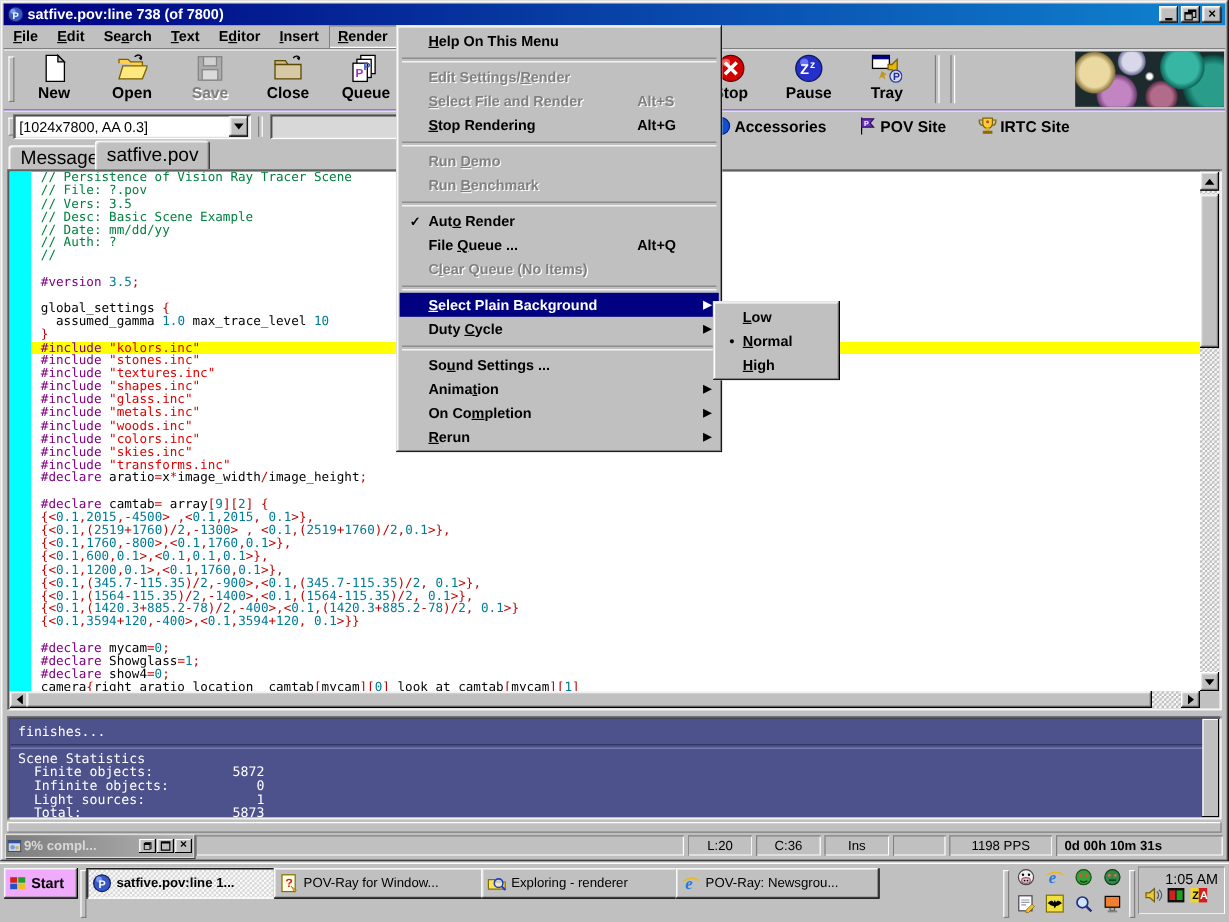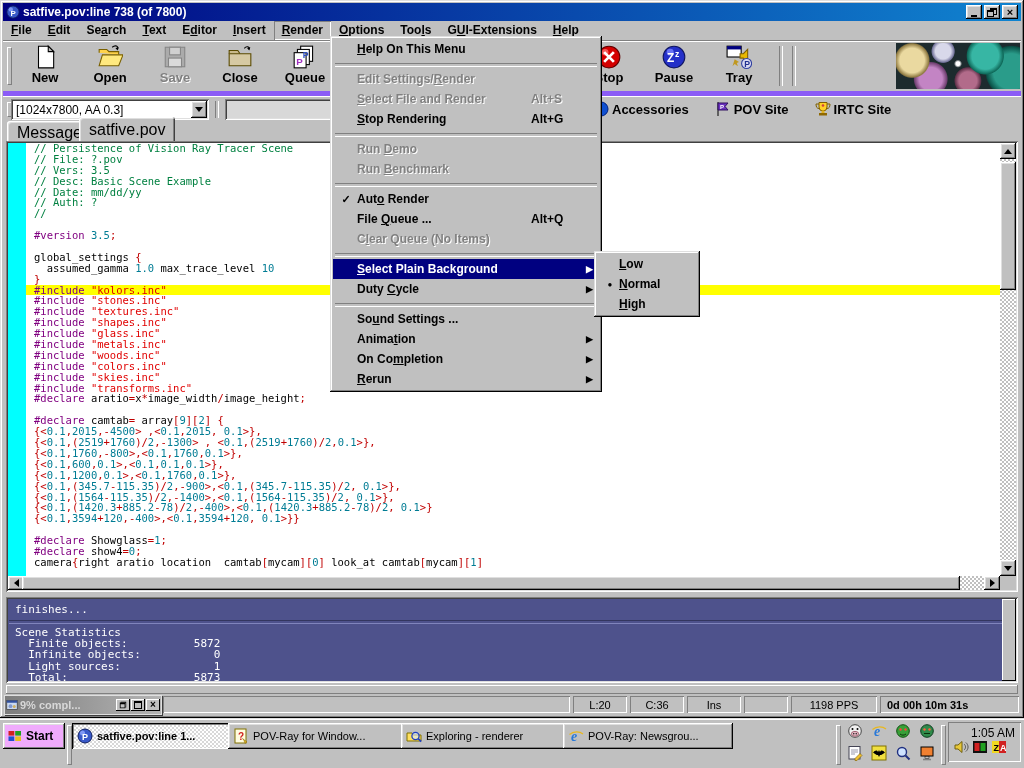--- a/index.html
+++ b/index.html
@@ -27,21 +27,21 @@
   
   #menubar{position:absolute;left:3px;top:21px;right:3px;height:19px;display:flex;
     align-items:center;font-weight:bold;font-size:12px;}
   .menu-title{padding:2px 8px 3px;white-space:nowrap;}
   .menu-title.open{box-shadow:inset 1px 1px 0 #808080,inset -1px -1px 0 #fff;}
 
   
   #toolbar1{position:absolute;left:3px;top:40px;right:3px;height:50px;
     border-top:1px solid #808080;box-shadow:inset 0 1px 0 #fff;}
   #toolbar2{position:absolute;left:3px;top:91px;right:3px;height:27px;
-    border-top:5px solid #8b5cf6;box-shadow:inset 0 1px 0 #fff;}
+    border-top:1px solid #8b5cf6;box-shadow:inset 0 1px 0 #fff;}
   .grip{position:absolute;left:4px;top:6px;bottom:6px;width:3px;
     border:1px solid;border-color:#fff #808080 #808080 #fff;}
   .vsep{position:absolute;top:5px;bottom:5px;width:2px;
     border-left:1px solid #808080;border-right:1px solid #fff;}
   .tb-group{position:absolute;top:2px;display:flex;gap:3px;}
   #file-buttons{left:11px;}
   #render-buttons{left:575px;}
   .tb-btn{width:62px;height:46px;display:flex;flex-direction:column;align-items:center;
     font-weight:bold;font-size:13px;color:#000;}
   .tb-btn .tb-icon{width:26px;height:26px;margin-top:1px;}
@@ -129,21 +129,21 @@
   .mini-btn{width:14px;height:12px;margin-left:1px;display:flex;align-items:center;justify-content:center;
     background:#c0c0c0;box-shadow:inset -1px -1px 0 #000,inset 1px 1px 0 #fff;font-size:10px;font-weight:bold;line-height:1;}
   .mini-btn .glyph-max{width:6px;height:5px;}
   .mini-btn .glyph-restore{width:8px;height:8px;transform:scale(.8);}
   #status-panels{position:absolute;left:160px;right:2px;top:1px;height:17px;display:flex;gap:3px;}
   .status-panel{box-shadow:inset 1px 1px 0 #808080,inset -1px -1px 0 #fff;
     display:flex;align-items:center;justify-content:center;white-space:nowrap;}
   .status-panel.left{justify-content:flex-start;padding-left:7px;}
 
   
-  #render-menu{position:absolute;left:330px;top:36px;width:266px;padding:3px;z-index:50;
+  #render-menu{position:absolute;left:330px;top:21px;width:266px;padding:3px;z-index:50;
     background:#c0c0c0;font-size:12px;font-weight:bold;
     box-shadow:inset -1px -1px 0 #000,inset 1px 1px 0 #dfdfdf,inset -2px -2px 0 #808080,inset 2px 2px 0 #fff;}
   .menu-row{position:relative;height:20px;display:flex;align-items:center;padding-left:24px;}
   .menu-row .gutter{position:absolute;left:5px;width:16px;text-align:center;font-size:11px;}
   .menu-row .accel{position:absolute;left:198px;}
   .menu-row .sub-arrow{position:absolute;right:6px;font-size:9px;}
   .menu-row.disabled{color:#808080;text-shadow:1px 1px 0 #fff;}
   .menu-row.hilite{background:#000080;color:#fff;text-shadow:none;}
   .menu-sep{height:10px;position:relative;}
   .menu-sep::after{content:"";position:absolute;left:2px;right:2px;top:4px;height:2px;
@@ -381,20 +381,21 @@
           <div class="code-line"><span class="tok-o">{</span><span class="tok-o">&lt;</span><span class="tok-n">0.1</span><span class="tok-o">,</span><span class="tok-n">2015</span><span class="tok-o">,</span><span class="tok-o">-</span><span class="tok-n">4500</span><span class="tok-o">&gt;</span><span class="tok-p"> </span><span class="tok-o">,</span><span class="tok-o">&lt;</span><span class="tok-n">0.1</span><span class="tok-o">,</span><span class="tok-n">2015</span><span class="tok-o">,</span><span class="tok-p"> </span><span class="tok-n">0.1</span><span class="tok-o">&gt;</span><span class="tok-o">}</span><span class="tok-o">,</span></div>
           <div class="code-line"><span class="tok-o">{</span><span class="tok-o">&lt;</span><span class="tok-n">0.1</span><span class="tok-o">,</span><span class="tok-o">(</span><span class="tok-n">2519</span><span class="tok-o">+</span><span class="tok-n">1760</span><span class="tok-o">)</span><span class="tok-o">/</span><span class="tok-n">2</span><span class="tok-o">,</span><span class="tok-o">-</span><span class="tok-n">1300</span><span class="tok-o">&gt;</span><span class="tok-p"> </span><span class="tok-o">,</span><span class="tok-p"> </span><span class="tok-o">&lt;</span><span class="tok-n">0.1</span><span class="tok-o">,</span><span class="tok-o">(</span><span class="tok-n">2519</span><span class="tok-o">+</span><span class="tok-n">1760</span><span class="tok-o">)</span><span class="tok-o">/</span><span class="tok-n">2</span><span class="tok-o">,</span><span class="tok-n">0.1</span><span class="tok-o">&gt;</span><span class="tok-o">}</span><span class="tok-o">,</span></div>
           <div class="code-line"><span class="tok-o">{</span><span class="tok-o">&lt;</span><span class="tok-n">0.1</span><span class="tok-o">,</span><span class="tok-n">1760</span><span class="tok-o">,</span><span class="tok-o">-</span><span class="tok-n">800</span><span class="tok-o">&gt;</span><span class="tok-o">,</span><span class="tok-o">&lt;</span><span class="tok-n">0.1</span><span class="tok-o">,</span><span class="tok-n">1760</span><span class="tok-o">,</span><span class="tok-n">0.1</span><span class="tok-o">&gt;</span><span class="tok-o">}</span><span class="tok-o">,</span></div>
           <div class="code-line"><span class="tok-o">{</span><span class="tok-o">&lt;</span><span class="tok-n">0.1</span><span class="tok-o">,</span><span class="tok-n">600</span><span class="tok-o">,</span><span class="tok-n">0.1</span><span class="tok-o">&gt;</span><span class="tok-o">,</span><span class="tok-o">&lt;</span><span class="tok-n">0.1</span><span class="tok-o">,</span><span class="tok-n">0.1</span><span class="tok-o">,</span><span class="tok-n">0.1</span><span class="tok-o">&gt;</span><span class="tok-o">}</span><span class="tok-o">,</span></div>
           <div class="code-line"><span class="tok-o">{</span><span class="tok-o">&lt;</span><span class="tok-n">0.1</span><span class="tok-o">,</span><span class="tok-n">1200</span><span class="tok-o">,</span><span class="tok-n">0.1</span><span class="tok-o">&gt;</span><span class="tok-o">,</span><span class="tok-o">&lt;</span><span class="tok-n">0.1</span><span class="tok-o">,</span><span class="tok-n">1760</span><span class="tok-o">,</span><span class="tok-n">0.1</span><span class="tok-o">&gt;</span><span class="tok-o">}</span><span class="tok-o">,</span></div>
           <div class="code-line"><span class="tok-o">{</span><span class="tok-o">&lt;</span><span class="tok-n">0.1</span><span class="tok-o">,</span><span class="tok-o">(</span><span class="tok-n">345.7</span><span class="tok-o">-</span><span class="tok-n">115.35</span><span class="tok-o">)</span><span class="tok-o">/</span><span class="tok-n">2</span><span class="tok-o">,</span><span class="tok-o">-</span><span class="tok-n">900</span><span class="tok-o">&gt;</span><span class="tok-o">,</span><span class="tok-o">&lt;</span><span class="tok-n">0.1</span><span class="tok-o">,</span><span class="tok-o">(</span><span class="tok-n">345.7</span><span class="tok-o">-</span><span class="tok-n">115.35</span><span class="tok-o">)</span><span class="tok-o">/</span><span class="tok-n">2</span><span class="tok-o">,</span><span class="tok-p"> </span><span class="tok-n">0.1</span><span class="tok-o">&gt;</span><span class="tok-o">}</span><span class="tok-o">,</span></div>
           <div class="code-line"><span class="tok-o">{</span><span class="tok-o">&lt;</span><span class="tok-n">0.1</span><span class="tok-o">,</span><span class="tok-o">(</span><span class="tok-n">1564</span><span class="tok-o">-</span><span class="tok-n">115.35</span><span class="tok-o">)</span><span class="tok-o">/</span><span class="tok-n">2</span><span class="tok-o">,</span><span class="tok-o">-</span><span class="tok-n">1400</span><span class="tok-o">&gt;</span><span class="tok-o">,</span><span class="tok-o">&lt;</span><span class="tok-n">0.1</span><span class="tok-o">,</span><span class="tok-o">(</span><span class="tok-n">1564</span><span class="tok-o">-</span><span class="tok-n">115.35</span><span class="tok-o">)</span><span class="tok-o">/</span><span class="tok-n">2</span><span class="tok-o">,</span><span class="tok-p"> </span><span class="tok-n">0.1</span><span class="tok-o">&gt;</span><span class="tok-o">}</span><span class="tok-o">,</span></div>
           <div class="code-line"><span class="tok-o">{</span><span class="tok-o">&lt;</span><span class="tok-n">0.1</span><span class="tok-o">,</span><span class="tok-o">(</span><span class="tok-n">1420.3</span><span class="tok-o">+</span><span class="tok-n">885.2</span><span class="tok-o">-</span><span class="tok-n">78</span><span class="tok-o">)</span><span class="tok-o">/</span><span class="tok-n">2</span><span class="tok-o">,</span><span class="tok-o">-</span><span class="tok-n">400</span><span class="tok-o">&gt;</span><span class="tok-o">,</span><span class="tok-o">&lt;</span><span class="tok-n">0.1</span><span class="tok-o">,</span><span class="tok-o">(</span><span class="tok-n">1420.3</span><span class="tok-o">+</span><span class="tok-n">885.2</span><span class="tok-o">-</span><span class="tok-n">78</span><span class="tok-o">)</span><span class="tok-o">/</span><span class="tok-n">2</span><span class="tok-o">,</span><span class="tok-p"> </span><span class="tok-n">0.1</span><span class="tok-o">&gt;</span><span class="tok-o">}</span></div>
           <div class="code-line"><span class="tok-o">{</span><span class="tok-o">&lt;</span><span class="tok-n">0.1</span><span class="tok-o">,</span><span class="tok-n">3594</span><span class="tok-o">+</span><span class="tok-n">120</span><span class="tok-o">,</span><span class="tok-o">-</span><span class="tok-n">400</span><span class="tok-o">&gt;</span><span class="tok-o">,</span><span class="tok-o">&lt;</span><span class="tok-n">0.1</span><span class="tok-o">,</span><span class="tok-n">3594</span><span class="tok-o">+</span><span class="tok-n">120</span><span class="tok-o">,</span><span class="tok-p"> </span><span class="tok-n">0.1</span><span class="tok-o">&gt;</span><span class="tok-o">}</span><span class="tok-o">}</span></div>
           <div class="code-line"></div>
+          <div class="code-line"><span class="tok-d">#declare</span><span class="tok-p"> </span><span class="tok-p">mycam</span><span class="tok-o">=</span><span class="tok-n">0</span><span class="tok-o">;</span></div>
           <div class="code-line"><span class="tok-d">#declare</span><span class="tok-p"> </span><span class="tok-p">Showglass</span><span class="tok-o">=</span><span class="tok-n">1</span><span class="tok-o">;</span></div>
           <div class="code-line"><span class="tok-d">#declare</span><span class="tok-p"> </span><span class="tok-p">show4</span><span class="tok-o">=</span><span class="tok-n">0</span><span class="tok-o">;</span></div>
           <div class="code-line"><span class="tok-p">camera</span><span class="tok-o">{</span><span class="tok-p">right</span><span class="tok-p"> </span><span class="tok-p">aratio</span><span class="tok-p"> </span><span class="tok-p">location</span><span class="tok-p">  </span><span class="tok-p">camtab</span><span class="tok-o">[</span><span class="tok-p">mycam</span><span class="tok-o">]</span><span class="tok-o">[</span><span class="tok-n">0</span><span class="tok-o">]</span><span class="tok-p"> </span><span class="tok-p">look_at</span><span class="tok-p"> </span><span class="tok-p">camtab</span><span class="tok-o">[</span><span class="tok-p">mycam</span><span class="tok-o">]</span><span class="tok-o">[</span><span class="tok-n">1</span><span class="tok-o">]</span></div>
         </div>
       <div id="vscroll" class="dither">
         <span class="sb-btn" style="top:0">
             <span class="arr-up"></span>
           </span>
         <div class="vthumb"></div>
         <span class="sb-btn" style="bottom:0">

